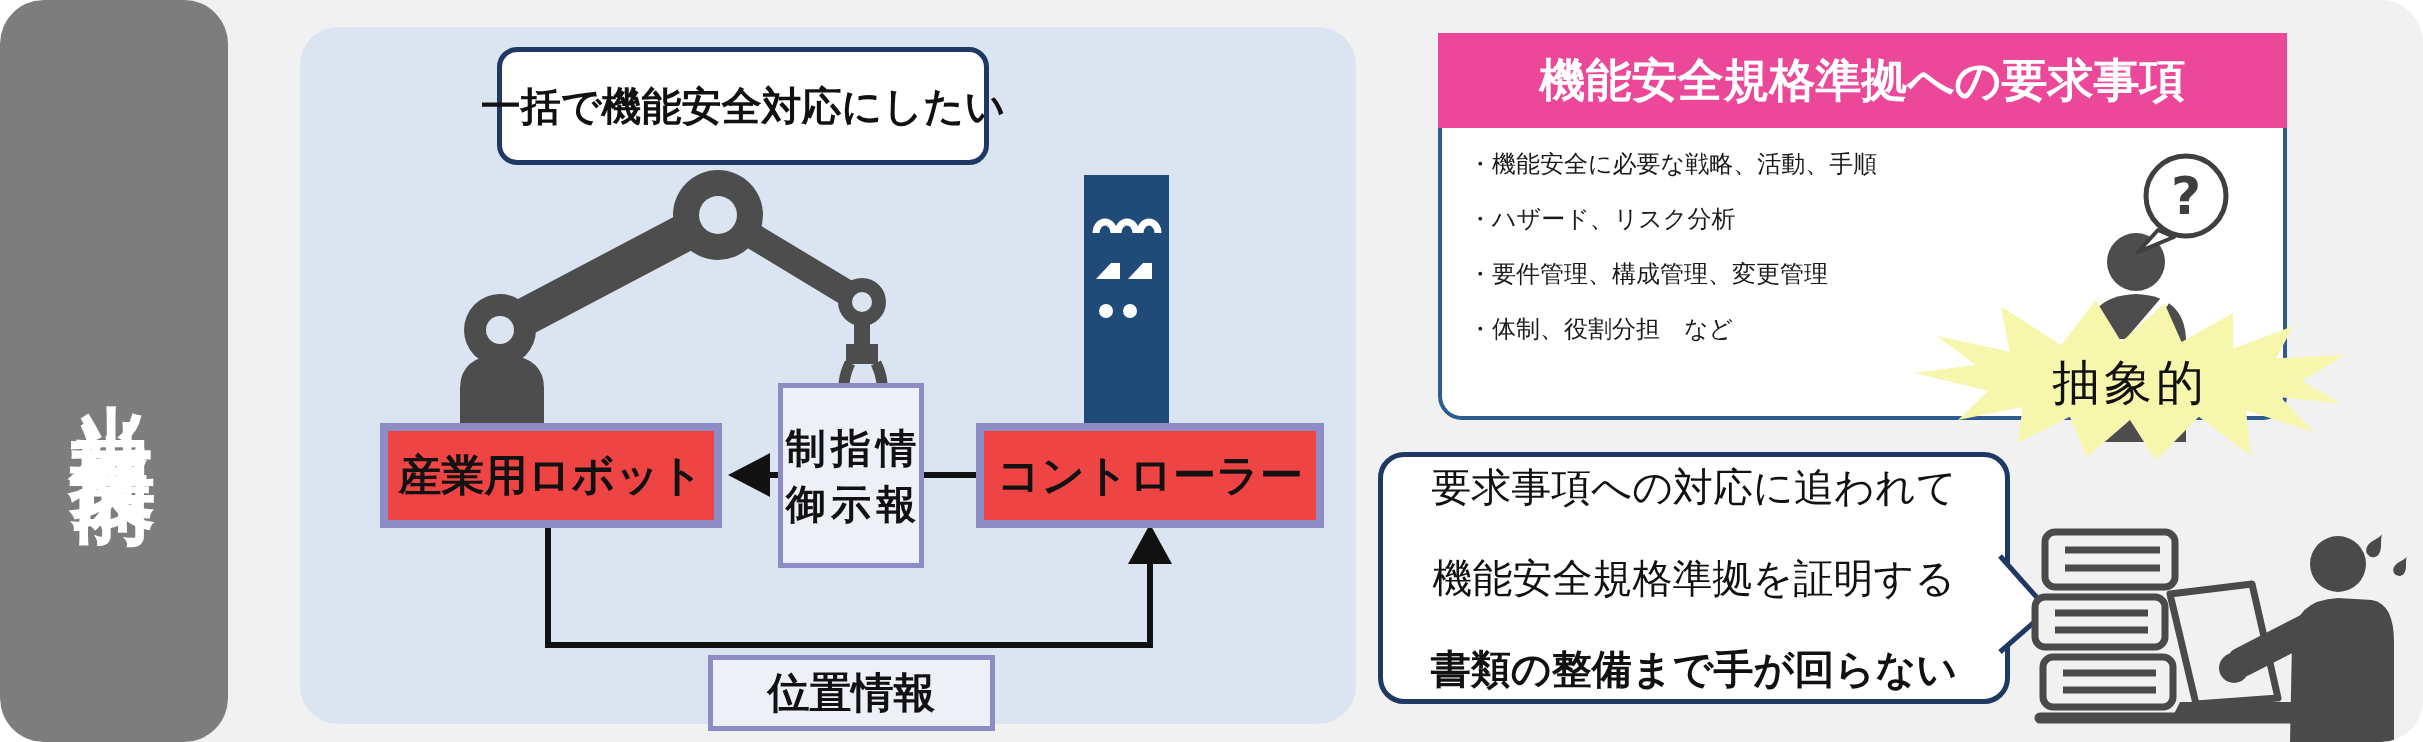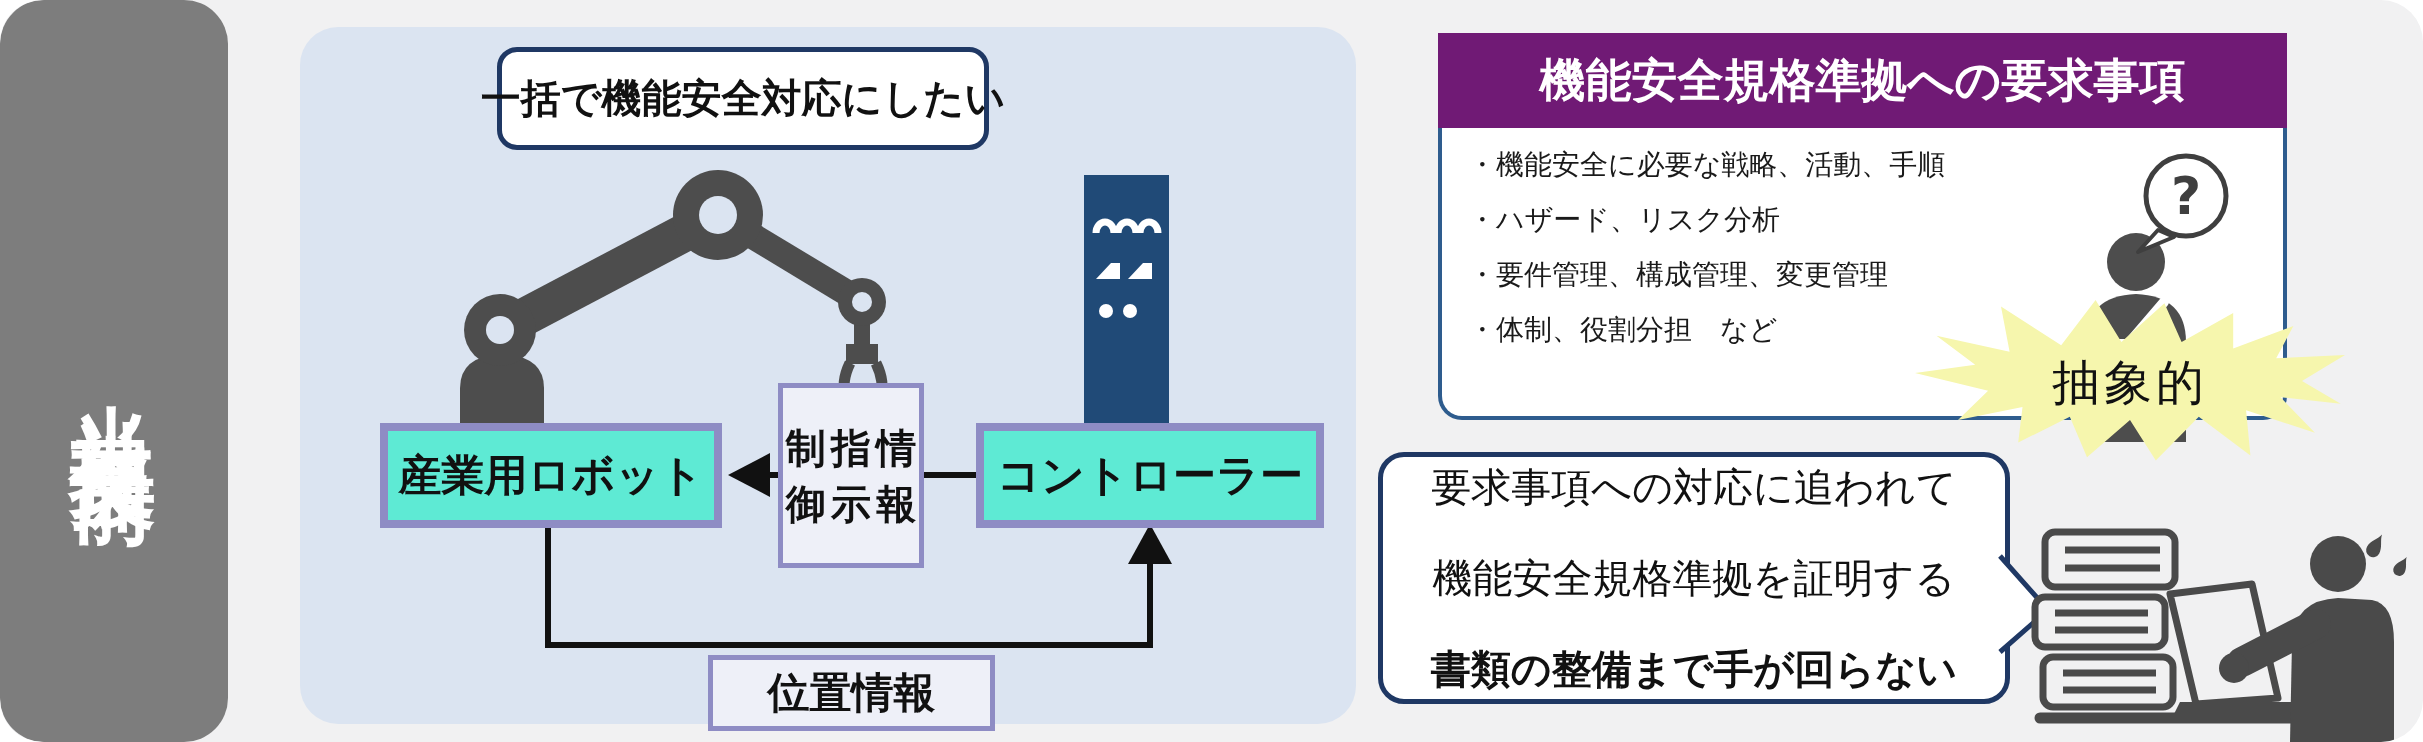--- a/index.html
+++ b/index.html
@@ -17,50 +17,50 @@
   .sidebar-label{
     writing-mode:vertical-rl;text-orientation:upright;
     color:#fff;font-size:86px;font-weight:bold;letter-spacing:14px;line-height:1;
   }
   
   .bluepanel{
     position:absolute;left:300px;top:27px;width:1056px;height:697px;
     background:#dbe4f1;border-radius:38px;
   }
   .goalbox{
-    position:absolute;left:497px;top:47px;width:492px;height:103px;
+    position:absolute;left:497px;top:47px;width:492px;height:118px;
     background:#fff;border:5px solid #1f3864;border-radius:20px;box-sizing:border-box;
     display:flex;align-items:center;justify-content:center;
     font-size:40px;font-weight:bold;white-space:nowrap;
   }
   .node{
-    position:absolute;background:#5eead4;border:8px solid #8e8cc4;box-sizing:border-box;
+    position:absolute;background:#ef4444;border:8px solid #8e8cc4;box-sizing:border-box;
     display:flex;align-items:center;justify-content:center;
     font-size:43px;font-weight:bold;white-space:nowrap;
   }
   #robot-box{left:380px;top:423px;width:342px;height:105px;}
   #controller-box{left:976px;top:423px;width:348px;height:105px;}
   .infobox{
     position:absolute;background:#eef0f8;border:5px solid #8e8cc4;box-sizing:border-box;
     display:flex;align-items:center;justify-content:center;
     font-weight:bold;text-align:center;
   }
   #control-info-box{left:778px;top:383px;width:146px;height:185px;font-size:40px;line-height:56px;flex-direction:row;}
   #position-info-box{left:708px;top:607px;width:287px;height:76px;font-size:42px;margin-top:48px;}
   
   .req-header{
     position:absolute;left:1438px;top:33px;width:849px;height:95px;
-    background:#701a75;color:#fff;display:flex;align-items:center;justify-content:center;
+    background:#ec4899;color:#fff;display:flex;align-items:center;justify-content:center;
     font-size:46px;font-weight:bold;white-space:nowrap;
   }
   .req-body{
     position:absolute;left:1438px;top:128px;width:849px;height:292px;
     background:#fff;border:4px solid #2e5c8e;border-top:none;
     border-radius:0 0 24px 24px;box-sizing:border-box;
-    padding:9px 0 0 26px;font-size:28px;color:#1a1a1a;
+    padding:9px 0 0 26px;font-size:24px;color:#1a1a1a;
   }
   .req-item{line-height:55px;white-space:nowrap;}
   
   .burst{
     position:absolute;left:1915px;top:300px;width:430px;height:162px;background:#f6f6ad;
     clip-path:polygon(0% 45%,14% 40%,5% 22%,22% 32%,20% 4%,34% 28%,42% 0%,48% 26%,
       58% 2%,62% 26%,74% 8%,74% 30%,88% 16%,84% 36%,100% 34%,90% 50%,99% 64%,85% 60%,
       93% 82%,77% 68%,78% 96%,66% 72%,56% 99%,50% 74%,40% 97%,36% 72%,24% 88%,25% 66%,
       10% 74%,17% 56%);
     display:flex;align-items:center;justify-content:center;

